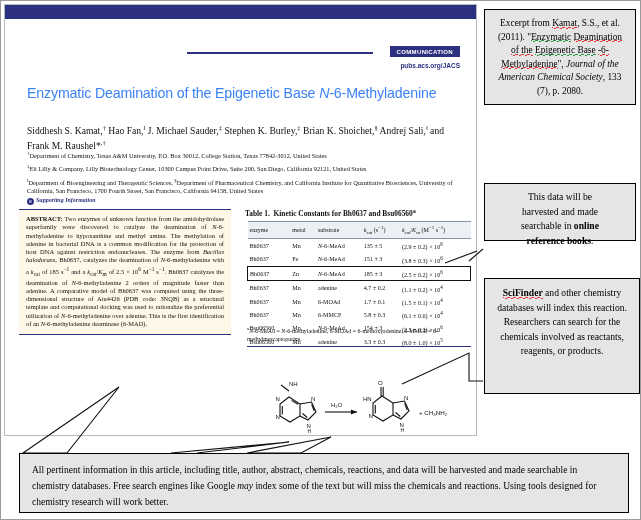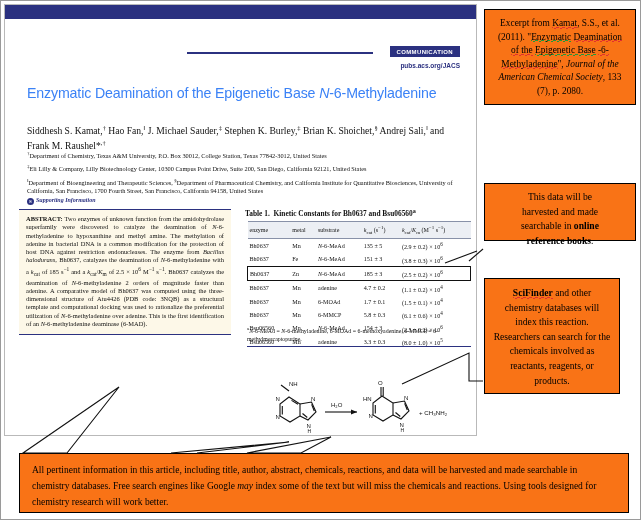--- a/index.html
+++ b/index.html
@@ -144,32 +144,32 @@
     font-size:7.2px;font-weight:bold;color:#111;line-height:9.5px;
   }
   .scheme-title i{font-style:italic;}
   .scheme-art{
     position:absolute;left:258px;top:370px;width:210px;height:58px;
   }
 
   
   .callout{
     position:absolute;box-sizing:border-box;
-    border:1.4px solid #000;background:#f97316;
+    border:1.4px solid #000;background:#e5e5e5;
     font-family:"Liberation Serif",serif;
     color:#000;text-align:center;
   }
   .callout b{font-weight:bold;}
   .callout i{font-style:italic;}
 
   #cite-box{left:483px;top:8px;width:152px;height:96px;padding:7px 8px;
     font-size:9.4px;line-height:13.6px;}
   #harvest-box{left:483px;top:182px;width:152px;height:58px;padding:6px 24px;
     font-size:9.6px;line-height:14.5px;}
-  #scifinder-box{left:483px;top:277px;width:136px;height:116px;padding:7px 8px;
+  #scifinder-box{left:483px;top:277px;width:156px;height:116px;padding:7px 8px;
     font-size:9.6px;line-height:14.6px;}
   #bottom-box{left:18px;top:452px;width:610px;height:60px;padding:8px 12px;
     font-size:9.5px;line-height:16px;text-align:left;}
 
   
   .sq-red{
     background-image:repeating-linear-gradient(135deg,
       #e03030 0 1.4px,transparent 1.4px 3px);
     background-position:0 100%;
     background-size:6px 2.4px;

